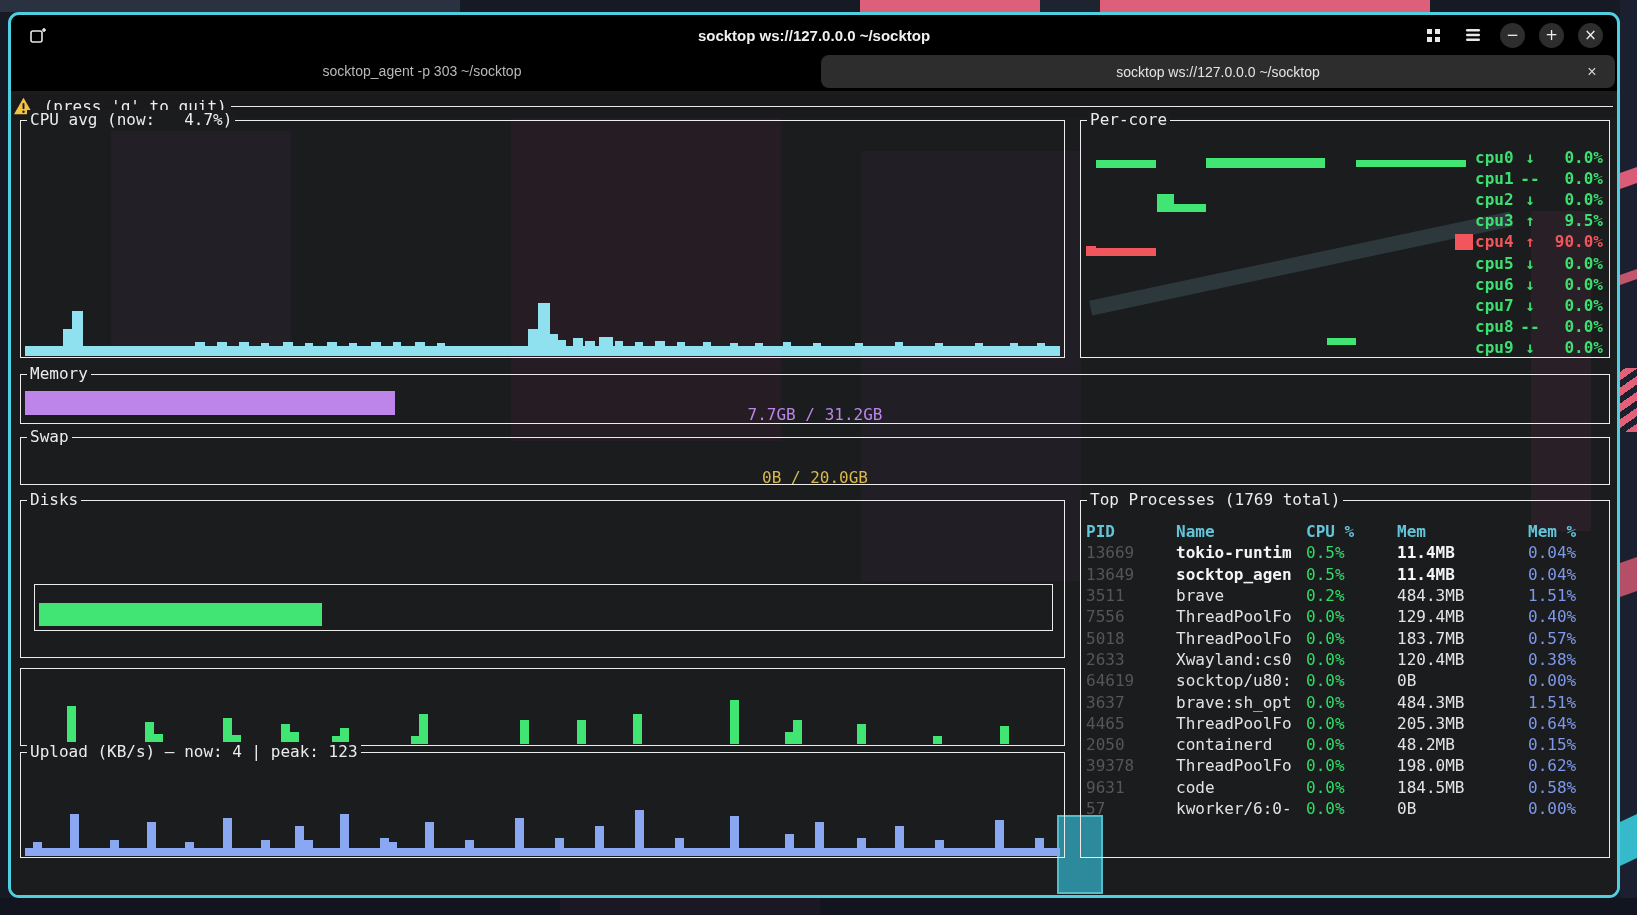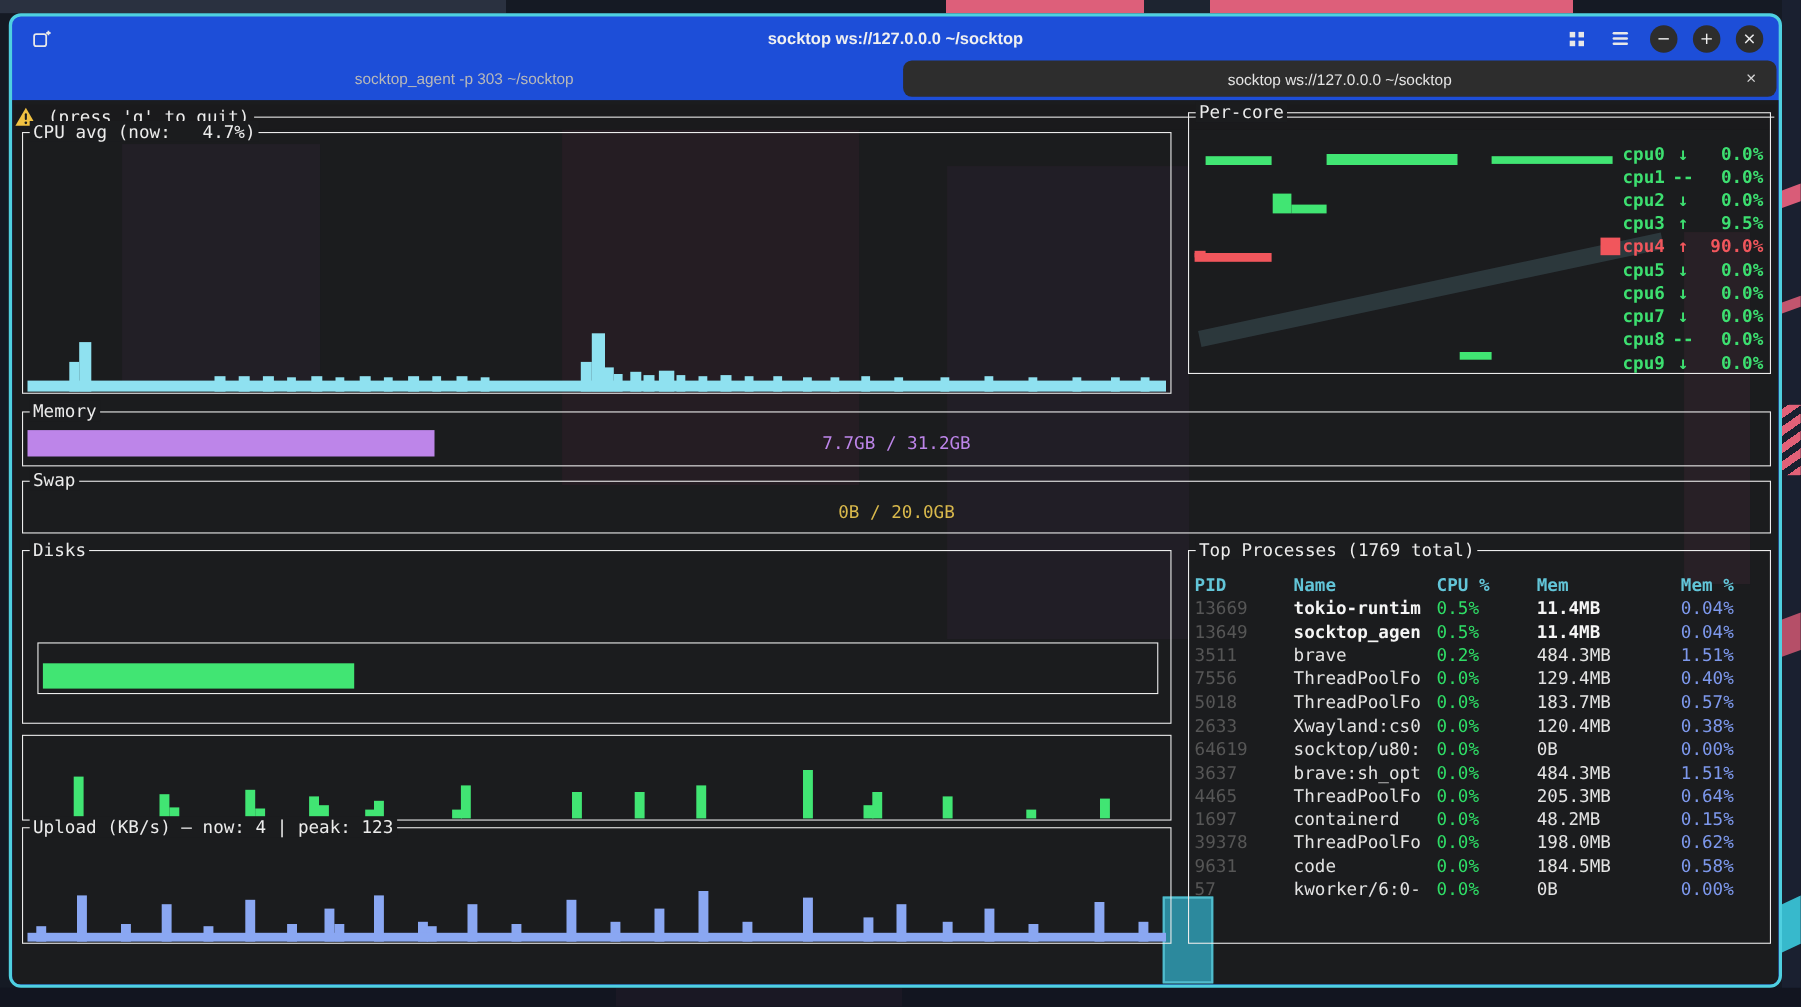--- a/index.html
+++ b/index.html
@@ -2,21 +2,21 @@
 <html><head>
 <meta charset="utf-8">
 <style>
   html,body{margin:0;padding:0;width:1637px;height:915px;overflow:hidden;background:#151a24;
             font-family:"DejaVu Sans Mono",monospace;}
   *{box-sizing:border-box;}
   
   .desktop{position:absolute;inset:0;}
   .deco{position:absolute;}
   
-  .window{position:absolute;left:8px;top:12px;width:1612px;height:886px;background:#1d4ed8;
+  .window{position:absolute;left:8px;top:12px;width:1612px;height:886px;background:#000000;
           border:3px solid #4fd0e0;border-radius:11px;overflow:hidden;z-index:5;}
   .titlebar{height:40px;display:flex;align-items:center;padding:0 14px;position:relative;
             font-family:"Liberation Sans","DejaVu Sans",sans-serif;}
   .win-title{position:absolute;left:0;right:0;text-align:center;color:#f0f0f0;font-size:15px;font-weight:bold;}
   .tb-left{display:flex;align-items:center;z-index:2;}
   .tb-right{margin-left:auto;display:flex;align-items:center;gap:14px;z-index:2;}
   .icon-btn{width:26px;height:26px;display:flex;align-items:center;justify-content:center;cursor:pointer;}
   .circle-btn{width:25px;height:25px;border-radius:50%;background:#2d2d2d;color:#ededed;display:flex;
               align-items:center;justify-content:center;font-size:15px;line-height:1;cursor:pointer;
               font-family:"DejaVu Sans",sans-serif;}
@@ -46,21 +46,21 @@
   
   .cores{position:absolute;top:26px;right:6px;width:170px;z-index:3;}
   .core-row{height:21.1px;display:flex;align-items:center;justify-content:flex-end;font-weight:bold;}
   .core-name{width:44px;color:#3ddf70;}
   .core-trend{width:22px;text-align:center;color:#3ddf70;}
   .core-val{width:62px;text-align:right;color:#3ddf70;}
   .core-row.alert .core-name,.core-row.alert .core-trend,.core-row.alert .core-val{color:#f1565c;}
   .core-swatch{width:18px;height:16px;background:#f1565c;margin-right:2px;}
   
   .fillbar{position:absolute;left:4px;top:16px;height:24px;background:#bd85e9;}
-  .centered-usage{position:absolute;left:0;right:0;top:16px;height:24px;line-height:24px;text-align:center;}
+  .centered-usage{position:absolute;left:0;right:0;top:28px;height:24px;line-height:24px;text-align:center;}
   
   .subpanel{position:absolute;left:13px;width:1019px;height:47px;border:1px solid #ececec;}
   .subtitle{position:absolute;top:-11px;left:4px;background:#1b1c1e;display:flex;align-items:center;
             white-space:pre;padding-right:4px;}
   .subtitle .sp{margin-left:19px;}
   .diskbar{position:absolute;left:4px;top:18px;height:23px;background:#41e573;}
   .diskpct{position:absolute;left:0;right:0;top:19px;text-align:center;color:#2fdd66;font-size:15px;}
   
   .proc-grid{position:absolute;left:5px;top:20px;right:2px;}
   .proc-row{display:grid;grid-template-columns:90px 130px 91px 131px 83px;height:21.3px;align-items:center;}
@@ -184,21 +184,21 @@
           <div class="vbar cyan-b" style="left: 830px; width: 8px; height: 13px;"></div>
           <div class="vbar cyan-b" style="left: 870px; width: 8px; height: 14px;"></div>
           <div class="vbar cyan-b" style="left: 910px; width: 8px; height: 13px;"></div>
           <div class="vbar cyan-b" style="left: 950px; width: 8px; height: 13px;"></div>
           <div class="vbar cyan-b" style="left: 985px; width: 8px; height: 13px;"></div>
           <div class="vbar cyan-b" style="left: 1012px; width: 8px; height: 13px;"></div>
           <div class="vbar cyan-b" style="left: 0px; right: 0px; height: 10px;"></div>
         </div>
     </div>
 
-    <div class="panel" id="percore-panel" style="left:1069px;top:11px;width:530px;height:238px;">
+    <div class="panel" id="percore-panel" style="left:1069px;top:29px;width:530px;height:238px;">
       <span class="ptitle">Per-core</span>
       <div id="core-segs">
           <div class="seg g" style="left: 15px; top: 39px; width: 60px; height: 8px;"></div>
           <div class="seg g" style="left: 125px; top: 37px; width: 119px; height: 10px;"></div>
           <div class="seg g" style="left: 275px; top: 39px; width: 110px; height: 7px;"></div>
           <div class="seg g" style="left: 76px; top: 73px; width: 17px; height: 18px;"></div>
           <div class="seg g" style="left: 93px; top: 83px; width: 32px; height: 8px;"></div>
           <div class="seg r" style="left: 5px; top: 125px; width: 10px; height: 6px;"></div>
           <div class="seg r" style="left: 5px; top: 127px; width: 70px; height: 8px;"></div>
           <div class="seg g" style="left: 246px; top: 217px; width: 29px; height: 7px;"></div>
@@ -404,21 +404,21 @@
             <span class="c-memp">1.51%</span>
           </div>
           <div class="proc-row">
             <span class="c-pid">4465</span>
             <span class="c-name">ThreadPoolFo</span>
             <span class="c-cpu">0.0%</span>
             <span class="c-mem">205.3MB</span>
             <span class="c-memp">0.64%</span>
           </div>
           <div class="proc-row">
-            <span class="c-pid">1697</span>
+            <span class="c-pid">2050</span>
             <span class="c-name">containerd</span>
             <span class="c-cpu">0.0%</span>
             <span class="c-mem">48.2MB</span>
             <span class="c-memp">0.15%</span>
           </div>
           <div class="proc-row">
             <span class="c-pid">39378</span>
             <span class="c-name">ThreadPoolFo</span>
             <span class="c-cpu">0.0%</span>
             <span class="c-mem">198.0MB</span>

